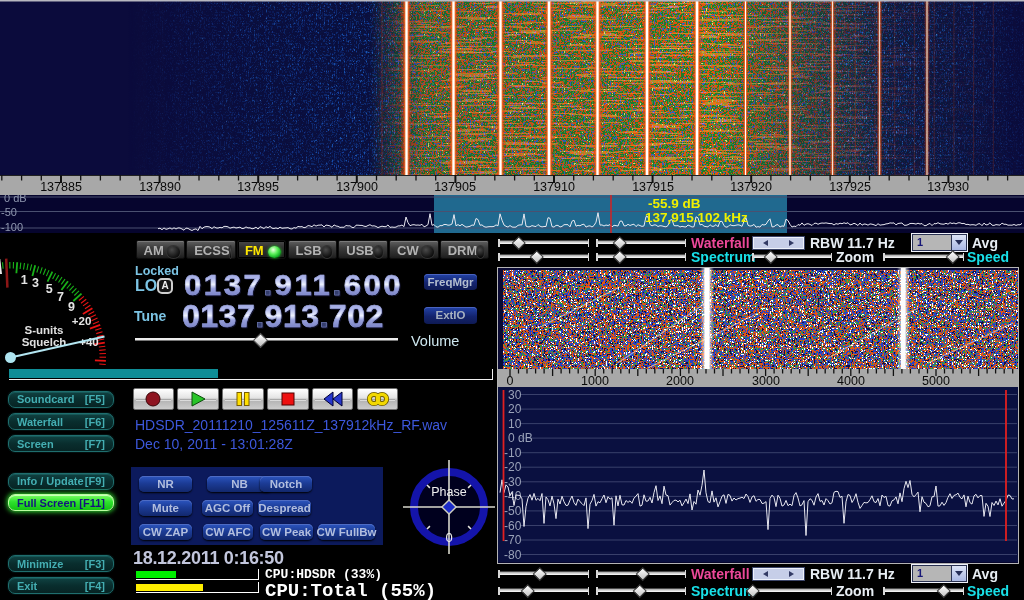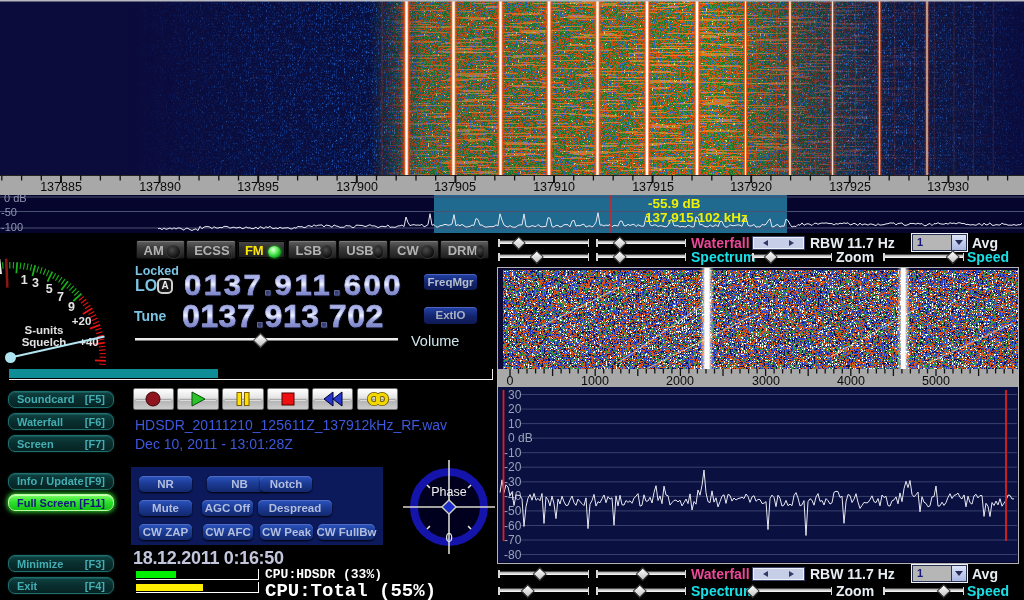--- a/index.html
+++ b/index.html
@@ -432,21 +432,21 @@
     </svg>
   </div>
 <div class="abs" style="left:135px;top:417px;font-size:14px;color:#3d58dc">HDSDR_20111210_125611Z_137912kHz_RF.wav</div>
 <div class="abs" style="left:135px;top:436px;font-size:14px;color:#3d58dc">Dec 10, 2011 - 13:01:28Z</div>
 <div class="abs" style="left:131px;top:467px;width:252px;height:78px;background:#0c1a5c"></div>
 <div class="dspbtn" style="left:139px;top:475.5px;width:53px">NR</div>
 <div class="dspbtn" style="left:207px;top:475.5px;width:65px">NB</div>
 <div class="dspbtn" style="left:260px;top:475.5px;width:52px">Notch</div>
 <div class="dspbtn" style="left:139px;top:499.5px;width:53px">Mute</div>
 <div class="dspbtn" style="left:202px;top:499.5px;width:51px">AGC Off</div>
-<div class="dspbtn" style="left:258px;top:499.5px;width:74px">Despread</div>
+<div class="dspbtn" style="left:258px;top:499.5px;width:53px">Despread</div>
 <div class="dspbtn" style="left:139px;top:523.5px;width:53px">CW ZAP</div>
 <div class="dspbtn" style="left:203px;top:523.5px;width:50px">CW AFC</div>
 <div class="dspbtn" style="left:260px;top:523.5px;width:53px">CW Peak</div>
 <div class="dspbtn" style="left:318px;top:523.5px;width:57px">CW FullBw</div>
 <div class="abs" style="left:133px;top:548px;font-size:18px;font-weight:bold;color:#c2c6dc;letter-spacing:-0.3px;text-shadow:1px 1px 0 #000">18.12.2011 0:16:50</div>
 <div class="abs" style="left:136px;top:570.5px;width:40px;height:7.5px;background:#00f000"></div>
 <div class="abs" style="left:136px;top:578.5px;width:123px;height:1.5px;background:#fff"></div>
 <div class="abs" style="left:257.5px;top:568.5px;width:1.5px;height:11.5px;background:#fff"></div>
 <div class="abs" style="left:265px;top:567px;font-family:'Liberation Mono',monospace;font-size:13px;font-weight:bold;color:#fff">CPU:HDSDR (33%)</div>
 <div class="abs" style="left:136px;top:583.5px;width:67px;height:7.5px;background:#ffee00"></div>

